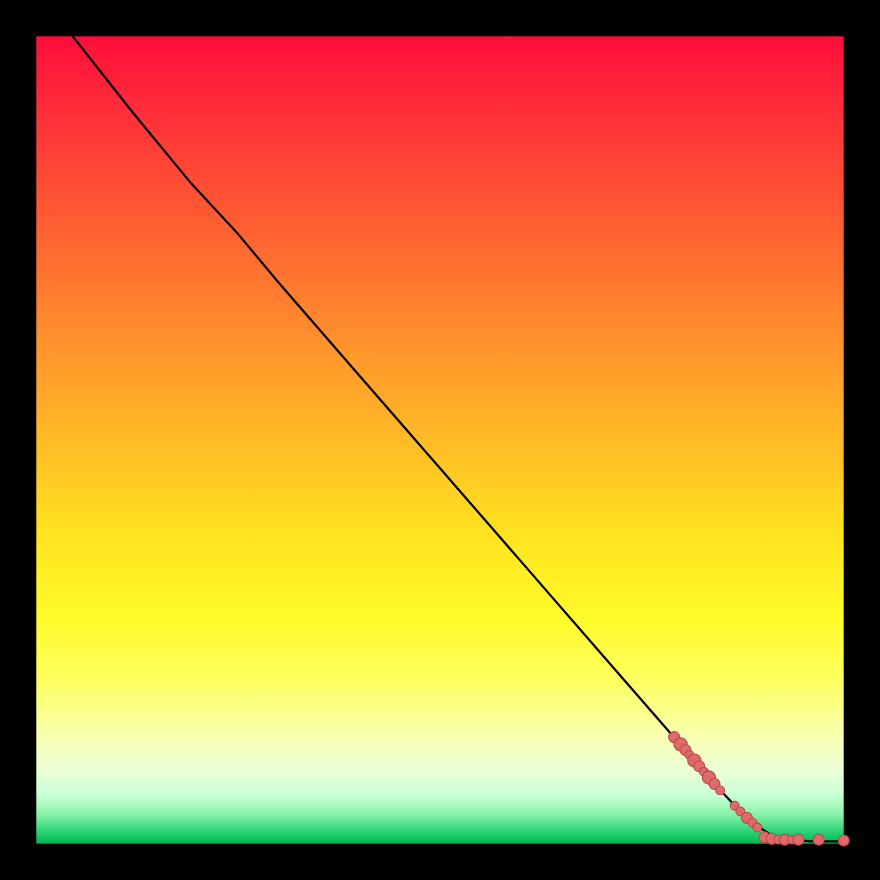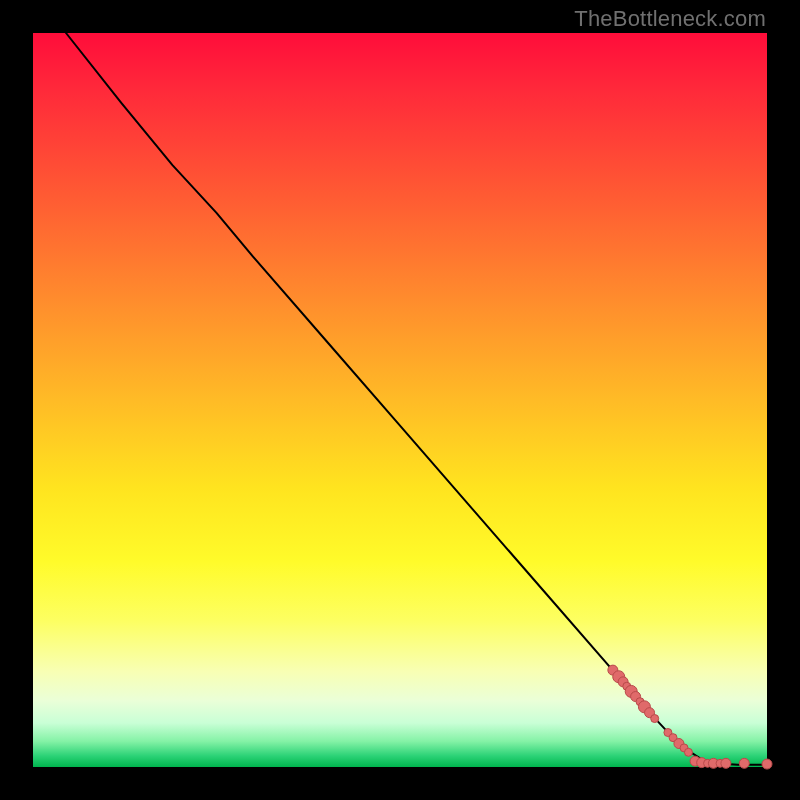--- a/index.html
+++ b/index.html
@@ -72,21 +72,20 @@
     stroke: #b94a4a;
     stroke-width: 1;
   }
 </style>
 </head>
 <body>
 
 <div class="frame">
   <div class="plot-area"></div>
 
-  <div class="watermark">TheBottleneck.com</div>
 
   <svg class="overlay" viewBox="0 0 734 734" preserveAspectRatio="none">
     <path id="curve-path" class="curve" d="M33.03 0.00 L88.08 69.73 L139.46 132.12 L183.50 179.83 L220.20 223.87 L293.60 308.28 L367.00 392.69 L440.40 477.10 L513.80 561.51 L587.20 645.92 L616.56 679.68 L638.58 703.17 L653.26 716.38 L667.94 725.93 L682.62 730.33 L704.64 731.80 L734.00 731.80"></path>
     <g id="dots-group">
         <circle cx="579.86" cy="637.11" r="5" class="dot"></circle>
         <circle cx="585.73" cy="643.72" r="6" class="dot"></circle>
         <circle cx="590.14" cy="648.86" r="5" class="dot"></circle>
         <circle cx="593.81" cy="653.26" r="4" class="dot"></circle>
         <circle cx="598.21" cy="658.40" r="6" class="dot"></circle>
         <circle cx="602.61" cy="663.54" r="5" class="dot"></circle>

